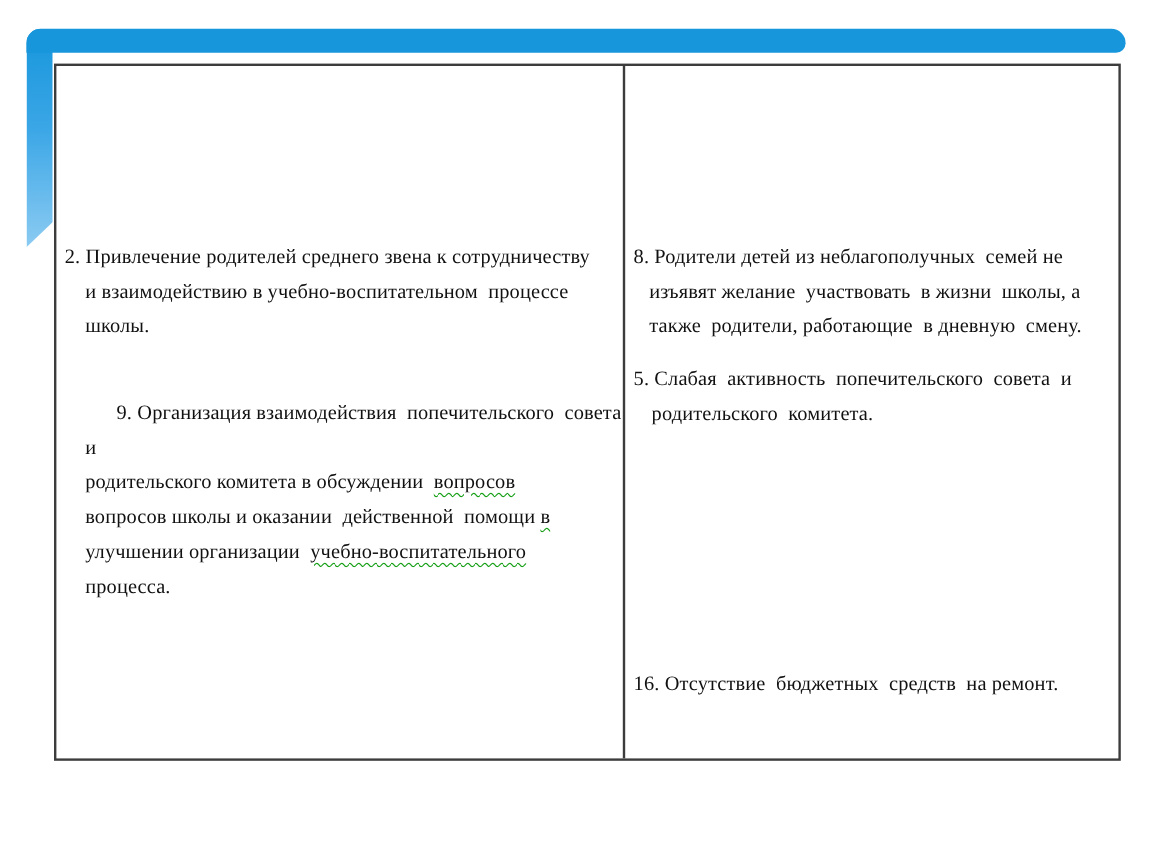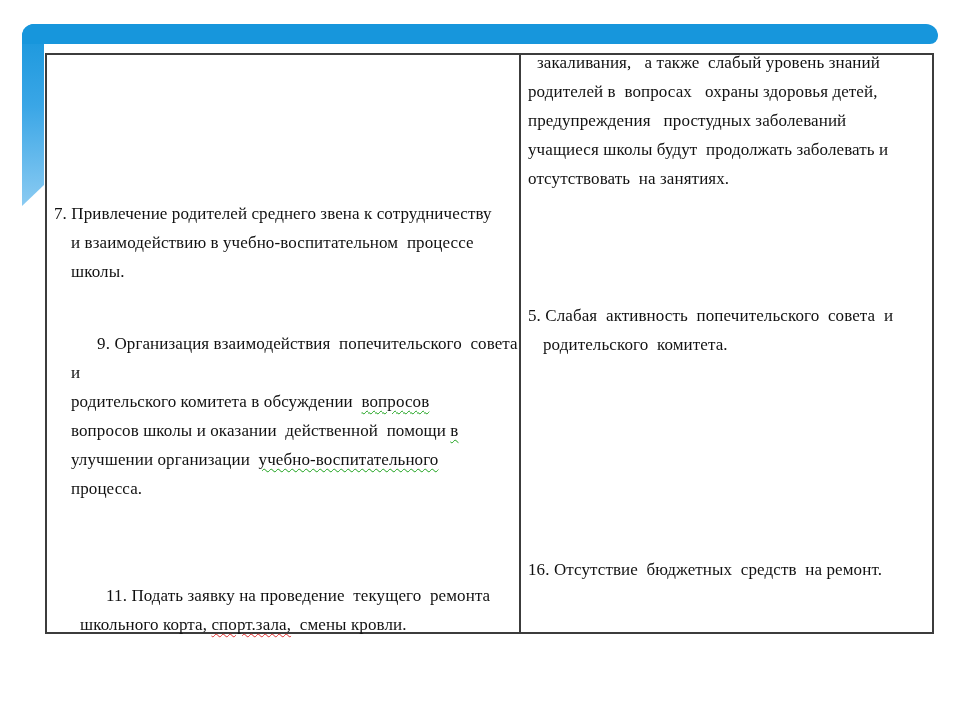--- a/index.html
+++ b/index.html
@@ -54,44 +54,38 @@
 <body>
 
 <div class="slide">
 
   <div class="left-ribbon"></div>
   <div class="top-bar"></div>
 
   <div class="table-frame">
     <div class="col-divider"></div>
 
-    <div class="cell-text lcol hang16" style="top:144px;">7. Привлечение родителей среднего звена к сотрудничеству
+    <div class="cell-text lcol hang16" style="top:144px;">2. Привлечение родителей среднего звена к сотрудничеству
 и взаимодействию в учебно-воспитательном  процессе
 школы.</div>
 
     <div class="cell-text lcol hang16" style="top:245px;">
       <span>9. Организация взаимодействия  попечительского  совета и
 родительского комитета в обсуждении  </span><span class="sq-g">вопросов</span><span>
 вопросов школы и оказании  действенной  помощи </span><span class="sq-g">в</span><span>
 улучшении организации  </span><span class="sq-g">учебно-воспитательного</span><span>
 процесса.</span>
     </div>
 
 
-    <div class="cell-text lcol hang25" style="top:497px;">
-      <span>11. Подать заявку на проведение  текущего  ремонта
-школьного корта, </span><span class="sq-r">спорт.зала,</span><span>  смены кровли.</span>
-    </div>
 
-    <div class="cell-text rcol intro" style="top:-7px;">закаливания,   а также  слабый уровень знаний
-родителей в  вопросах   охраны здоровья детей,
-предупреждения   простудных заболеваний
-учащиеся школы будут  продолжать заболевать и
-отсутствовать  на занятиях.</div>
 
+    <div class="cell-text rcol hang13" style="top:144px;">8. Родители детей из неблагополучных  семей не
+изъявят желание  участвовать  в жизни  школы, а
+также  родители, работающие  в дневную  смену.</div>
 
     <div class="cell-text rcol hang15" style="top:246px;">5. Слабая  активность  попечительского  совета  и
 родительского  комитета.</div>
 
 
     <div class="cell-text rcol" style="top:500px;">16. Отсутствие  бюджетных  средств  на ремонт.</div>
   </div>
 
 </div>
 

